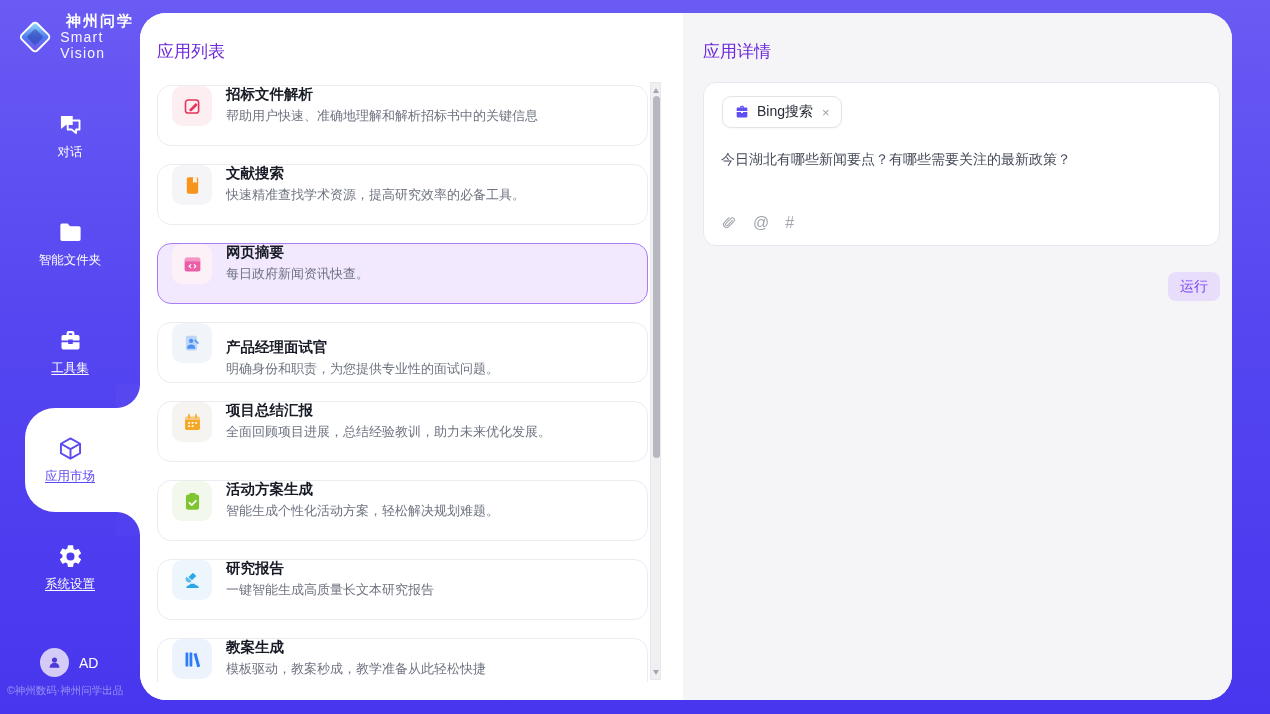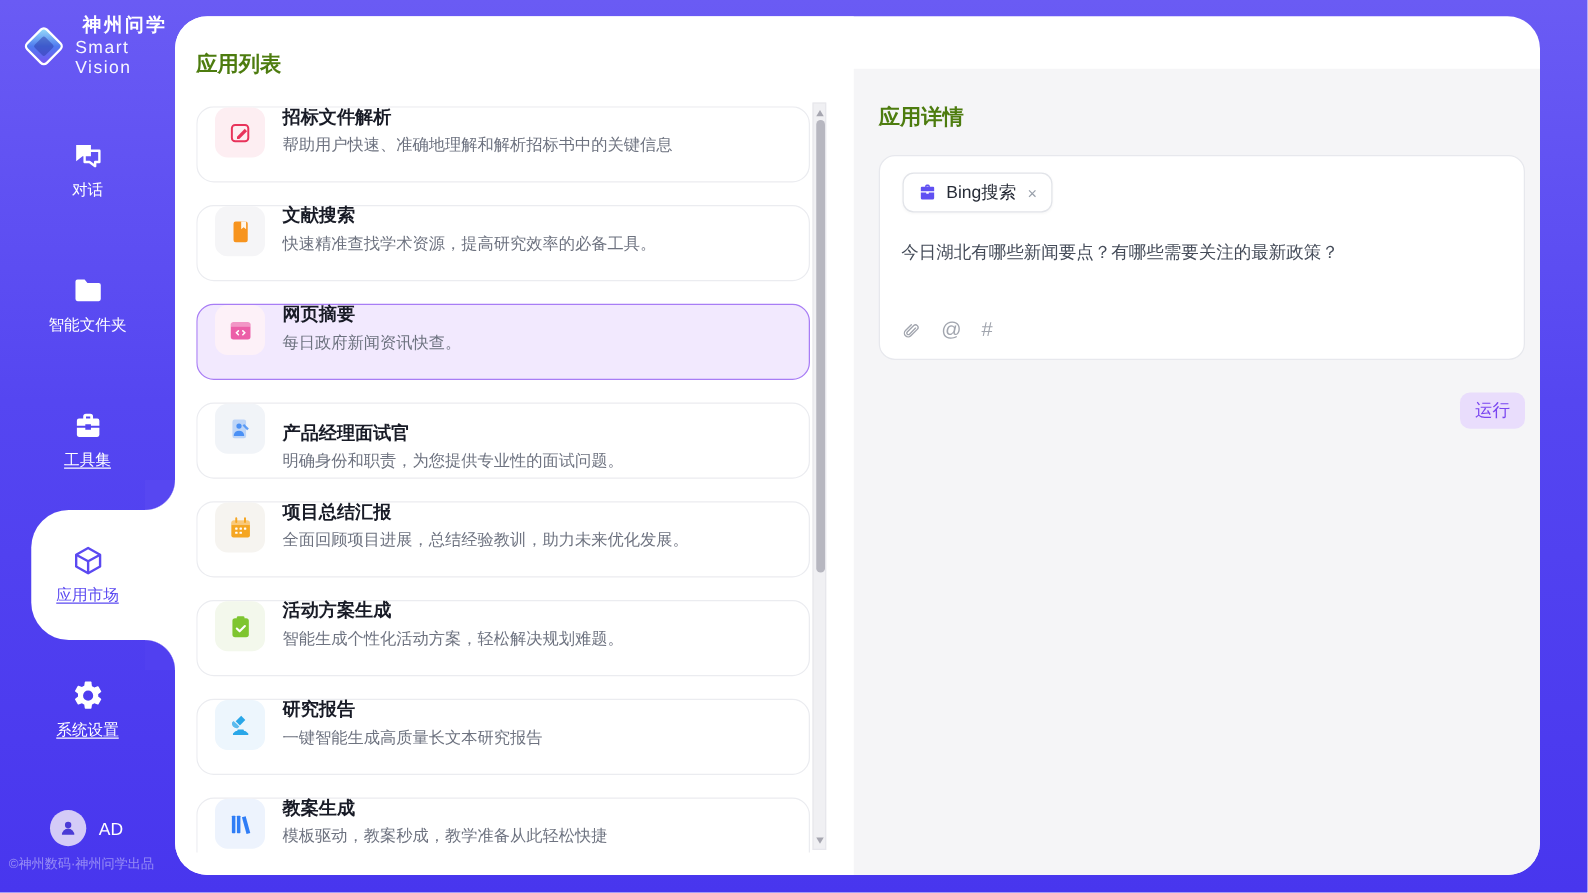--- a/index.html
+++ b/index.html
@@ -27,40 +27,40 @@
   .fillet.ftop{top:-22px;background:radial-gradient(circle at 0 0,#5747f1 23.5px,#fff 24.5px);}
   .fillet.fbot{bottom:-22px;background:radial-gradient(circle at 0 100%,#5140f0 23.5px,#fff 24.5px);}
   .user-row{position:absolute;left:40px;top:648px;display:flex;align-items:center;gap:10px;}
   .avatar{width:29px;height:29px;border-radius:50%;background:#d4cbf7;display:flex;align-items:center;justify-content:center;}
   .avatar svg{width:17px;height:17px;color:#4a3ad6;}
   .user-name{color:#fff;font-size:14px;}
   .side-footer{position:absolute;left:7px;top:684px;width:130px;color:rgba(255,255,255,.42);font-size:10.5px;white-space:nowrap;}
   
   .wrap{position:absolute;left:140px;top:13px;width:1092px;height:687px;border-radius:26px;overflow:hidden;background:#fff;}
   .list-panel{position:absolute;left:0;top:0;width:543px;height:100%;background:#fff;}
-  .panel-title{position:absolute;left:17px;top:27px;font-size:17px;font-weight:700;color:#4d7c0f;}
+  .panel-title{position:absolute;left:17px;top:27px;font-size:17px;font-weight:400;color:#6d28d9;}
   .cards{position:absolute;left:17px;top:72px;width:491px;height:597px;overflow:hidden;}
   .app-card{box-sizing:border-box;height:61px;margin-bottom:18px;border:1px solid #ebecf0;border-radius:14px;background:#fff;display:flex;padding:0 14px;cursor:pointer;}
   .app-card.selected{background:var(--sel-bg);border:1.5px solid var(--sel-border);}
   .app-ico{width:40px;height:40px;border-radius:10px;flex:0 0 40px;display:flex;align-items:center;justify-content:center;margin-right:14px;background:var(--ibg);color:var(--ic);}
   .app-ico svg{width:21px;height:21px;display:block;}
   .app-texts{min-width:0;}
   .app-name{font-size:14.5px;font-weight:700;color:#181b26;line-height:1.2;}
   .app-desc{font-size:13px;color:#6e7380;margin-top:4px;white-space:nowrap;}
   
   .sbar{position:absolute;left:510px;top:69px;width:11px;height:598px;background:#f0f0f3;border:1px solid #e7e7ec;box-sizing:border-box;}
   .sbar-thumb{position:absolute;left:1px;top:13px;width:7px;height:362px;background:#b7b7c0;border-radius:4px;margin:0 1px;}
   .sarrow{position:absolute;left:0;width:100%;height:12px;display:flex;align-items:center;justify-content:center;}
   .sarrow.up{top:1px;}
   .sarrow.down{bottom:1px;}
   .tri{width:0;height:0;border-left:3.5px solid transparent;border-right:3.5px solid transparent;}
   .tri.t-up{border-bottom:5px solid #a6a6b0;}
   .tri.t-down{border-top:5px solid #a6a6b0;}
   
-  .detail-panel{position:absolute;left:543px;top:0;right:0;bottom:0;background:#f5f5f7;margin-top:42px;}
+  .detail-panel{position:absolute;left:543px;top:0;right:0;bottom:0;background:#f5f5f7;}
   .detail-card{position:absolute;left:20px;top:69px;right:12px;height:164px;background:#fff;border:1px solid #e7e8ed;border-radius:13px;box-sizing:border-box;}
   .tag{position:absolute;left:18px;top:13px;display:inline-flex;align-items:center;gap:7px;padding:6px 11px;background:#fff;border:1px solid #e2e4e9;border-radius:9px;box-shadow:0 1px 2px rgba(0,0,0,.03);cursor:pointer;}
   .tag svg{width:16px;height:16px;color:#6050f2;}
   .tag-label{font-size:14px;color:#262b36;}
   .tag-close{font-size:13px;color:#99a0ab;margin-left:2px;cursor:pointer;line-height:1;}
   .query{position:absolute;left:17px;top:66px;right:16px;font-size:14px;color:#444b58;line-height:1.5;}
   .tools-row{position:absolute;left:17px;bottom:13px;display:flex;align-items:center;gap:16px;color:#a1a5ae;}
   .tool-ic{display:flex;align-items:center;justify-content:center;font-size:16px;cursor:pointer;}
   .tool-ic svg{width:16px;height:18px;}
   .run-btn{position:absolute;right:12px;top:259px;min-width:50px;height:29px;background:var(--run-bg);color:var(--run-text);font-size:14px;border:none;border-radius:8px;display:flex;align-items:center;justify-content:center;cursor:pointer;font-family:inherit;padding:0 12px;}

